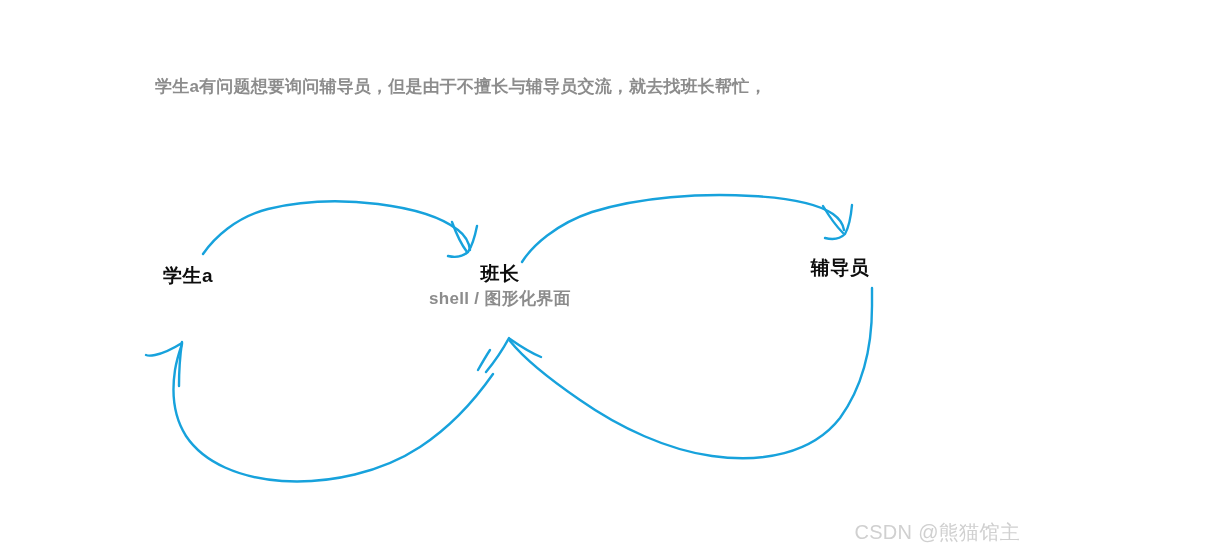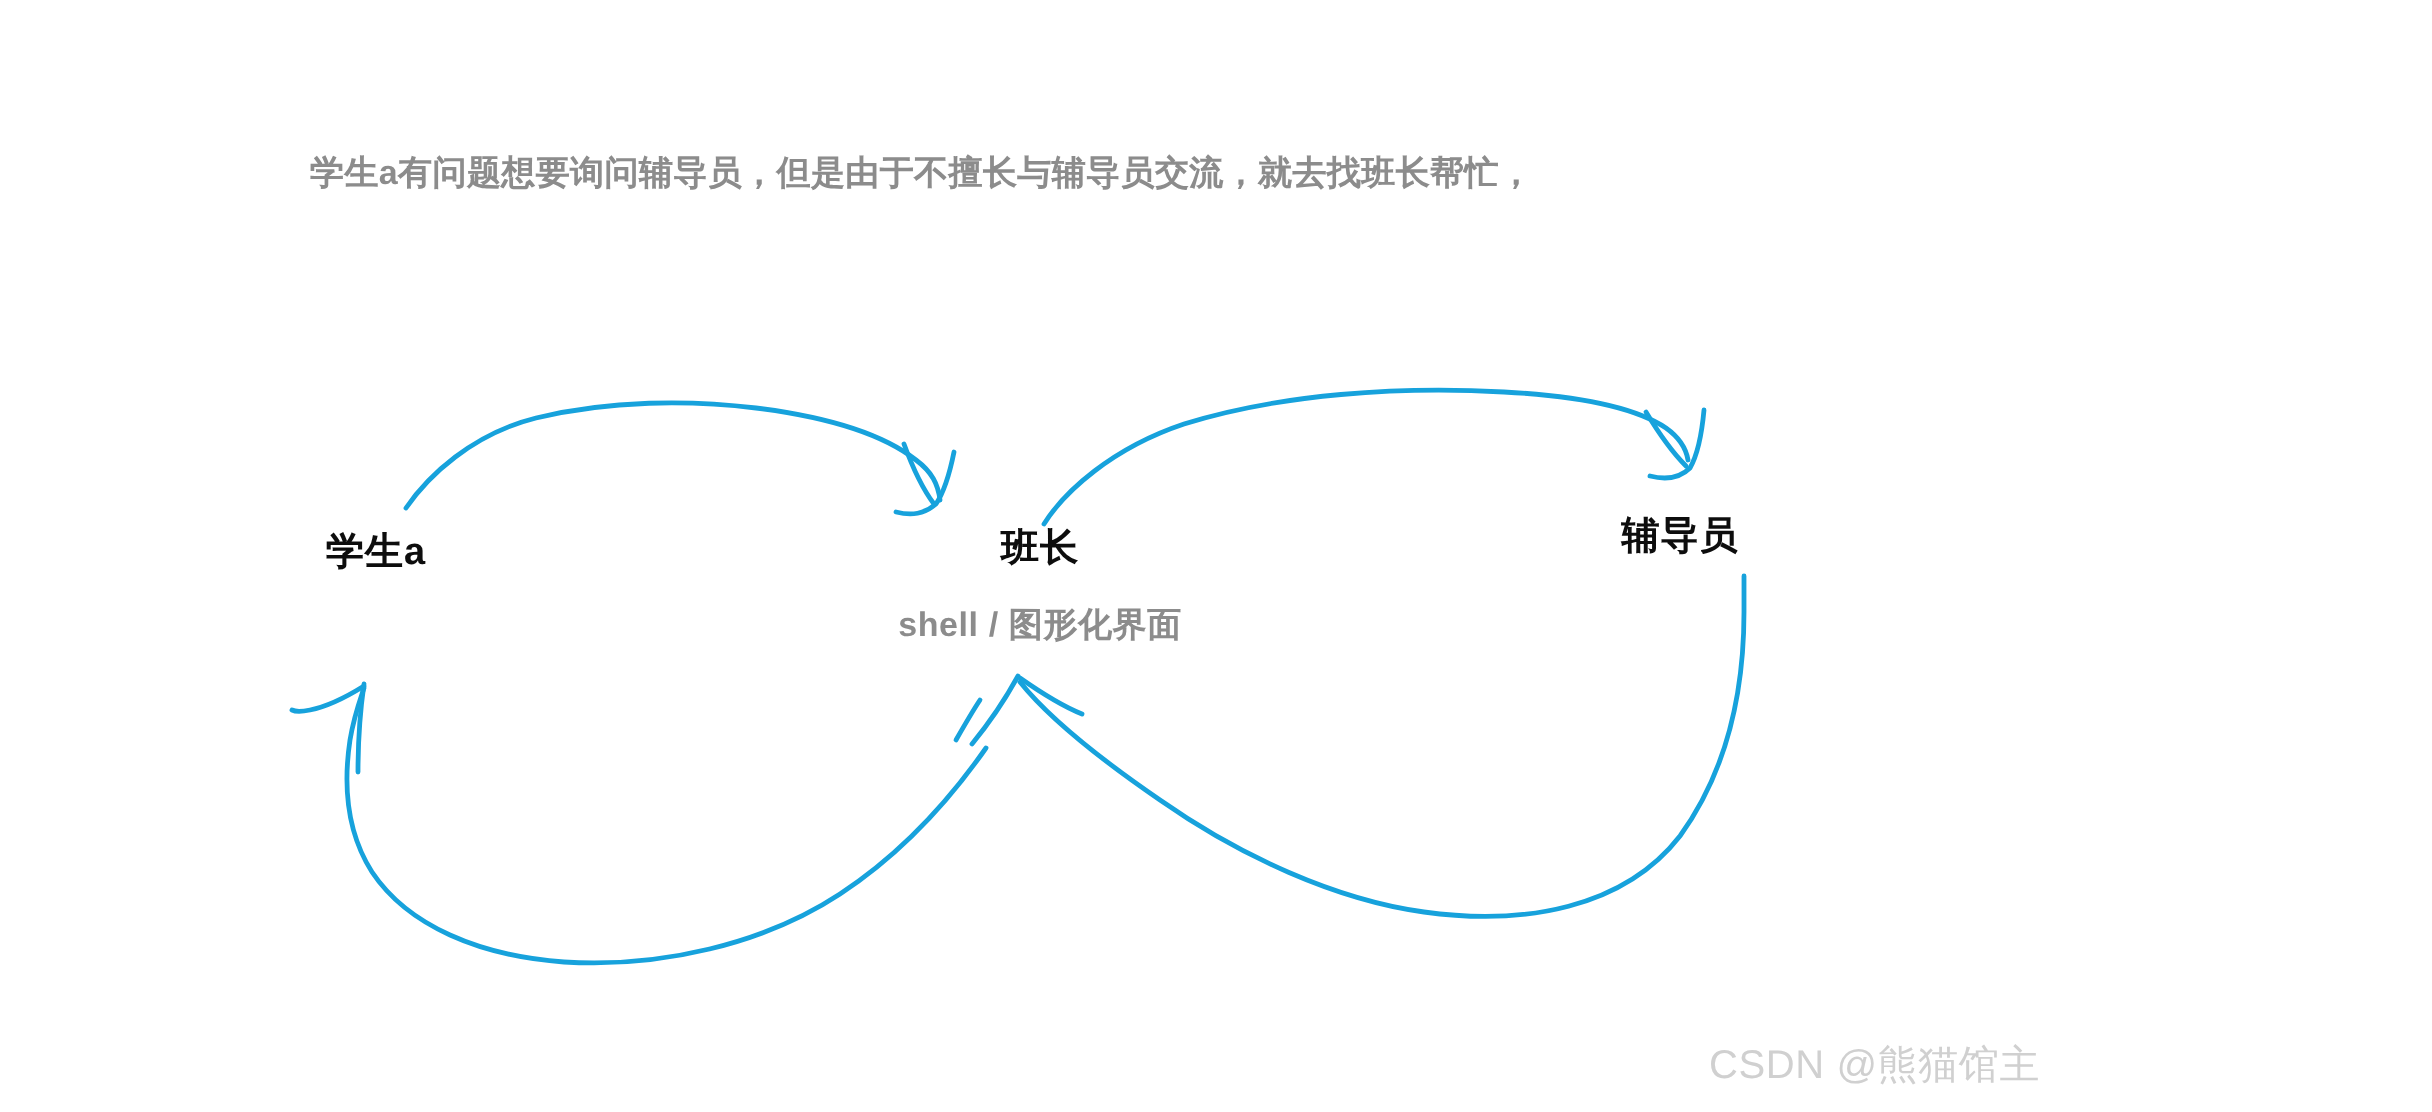--- a/index.html
+++ b/index.html
@@ -55,30 +55,29 @@
   .node-label {
     display: block;
     color: #0d0d0d;
     font-size: 19px;
     font-weight: bold;
     white-space: nowrap;
     letter-spacing: 0.5px;
   }
   .node-sub {
     display: block;
-    margin-top: 14px;
     color: #8c8c8c;
     font-size: 17px;
     font-weight: bold;
     white-space: nowrap;
     letter-spacing: 0.3px;
   }
 
   #node-student { left: 188px; top: 263px; }
-  #node-monitor { left: 520px; top: 261px; }
+  #node-monitor { left: 500px; top: 261px; }
   #node-counselor { left: 840px; top: 255px; }
 
   
   .watermark {
     position: absolute;
     right: 12px;
     bottom: 10px;
     color: #d0d0d0;
     font-size: 20px;
     white-space: nowrap;

